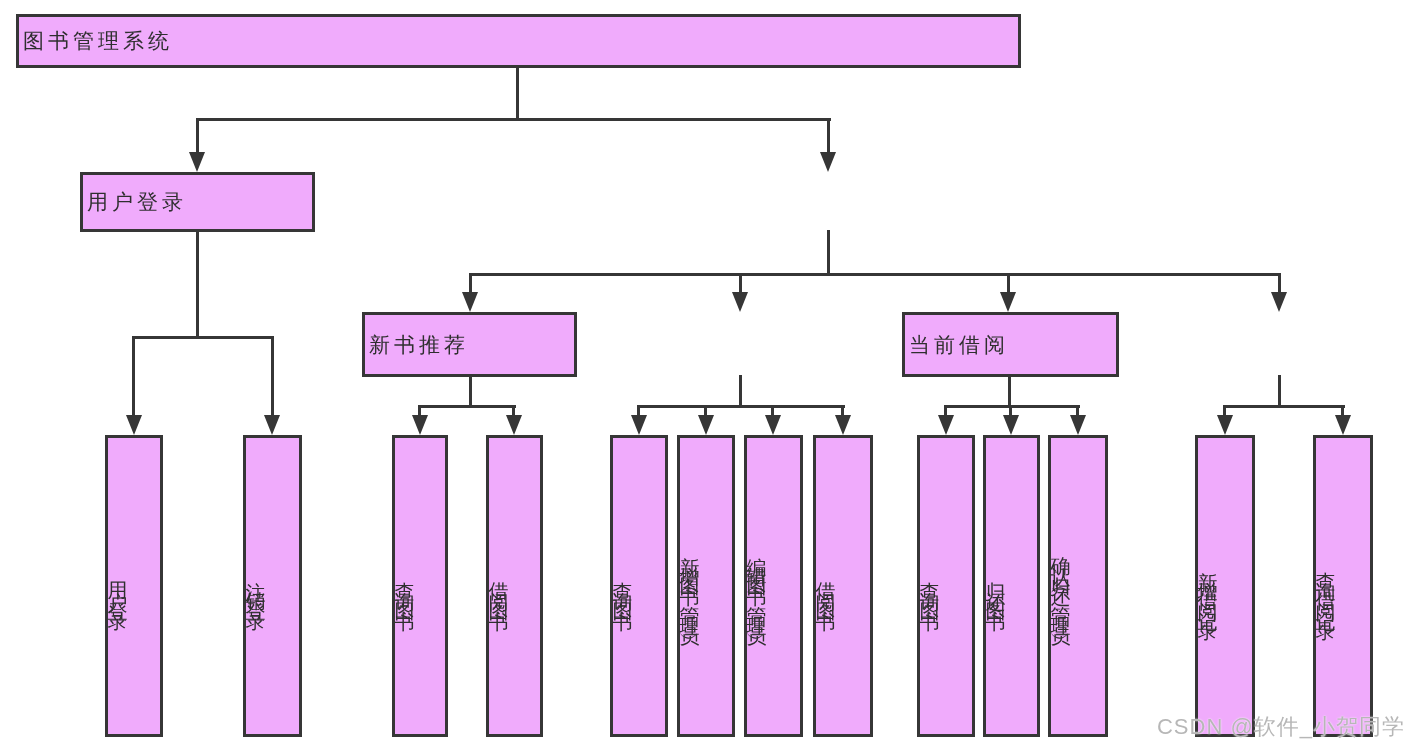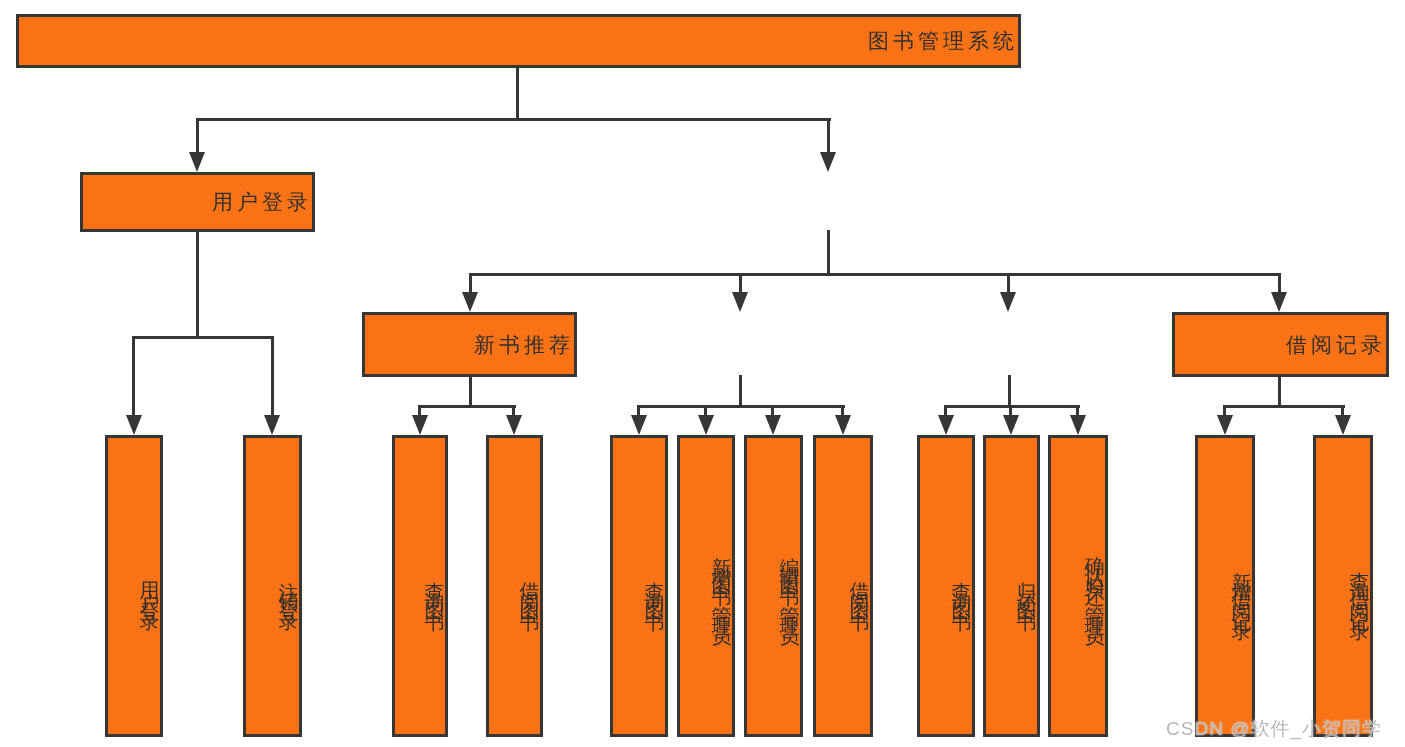--- a/index.html
+++ b/index.html
@@ -1,59 +1,59 @@
 <!DOCTYPE html>
 <html><head>
 <meta charset="utf-8">
 <style>
   html,body { margin:0; padding:0; background:#ffffff; }
   .canvas {
     position:relative; width:1405px; height:747px; background:#ffffff;
     font-family:"Liberation Sans","DejaVu Sans",sans-serif; color:#2f2f2f; overflow:hidden;
   }
   .box {
-    position:absolute; box-sizing:border-box; border:3px solid #363636; background:#f97316;
-    display:flex; align-items:center; justify-content:flex-end;
+    position:absolute; box-sizing:border-box; border:3px solid #363636; background:#f0abfc;
+    display:flex; align-items:center; justify-content:flex-start;
   }
   .hlabel { font-size:21px; letter-spacing:4px; color:#2f2f2f; white-space:nowrap; text-indent:4px; }
   .vlabel {
     writing-mode:vertical-rl; text-orientation:mixed;
     font-size:20px; letter-spacing:10px; color:#2f2f2f; line-height:1;
   }
   .vline { position:absolute; width:3px; background:#363636; }
   .hline { position:absolute; height:3px; background:#363636; }
   .arrow {
     position:absolute; width:0; height:0;
     border-left:8px solid transparent; border-right:8px solid transparent;
     border-top:20px solid #363636;
   }
   .watermark {
-    position:absolute; right:23px; bottom:5px; z-index:5;
-    font-size:19px; color:#b7b7b7; letter-spacing:1px; white-space:nowrap;
+    position:absolute; right:0; bottom:5px; z-index:5;
+    font-size:22px; color:#b7b7b7; letter-spacing:1px; white-space:nowrap;
     text-shadow:0 0 2px #ffffff;
   }
 </style>
 </head>
 <body>
 
 <div class="canvas">
 
   <div class="box" style="left:16px; top:14px; width:1005px; height:54px;">
     <span class="hlabel">图书管理系统</span>
   </div>
 
   <div class="box" style="left:80px; top:172px; width:235px; height:60px;">
     <span class="hlabel">用户登录</span>
   </div>
 
   <div class="box" style="left:362px; top:312px; width:215px; height:65px;">
     <span class="hlabel">新书推荐</span>
   </div>
-  <div class="box" style="left:1172px; top:312px; width:217px; height:65px;">
-    <span class="hlabel">借阅记录</span>
+  <div class="box" style="left:902px; top:312px; width:217px; height:65px;">
+    <span class="hlabel">当前借阅</span>
   </div>
 
   <div class="box" style="left:105px; top:435px; width:58px; height:302px;">
     <span class="vlabel">用户登录</span>
   </div>
   <div class="box" style="left:243px; top:435px; width:59px; height:302px;">
     <span class="vlabel">注销登录</span>
   </div>
 
   <div class="box" style="left:392px; top:435px; width:56px; height:302px;">

